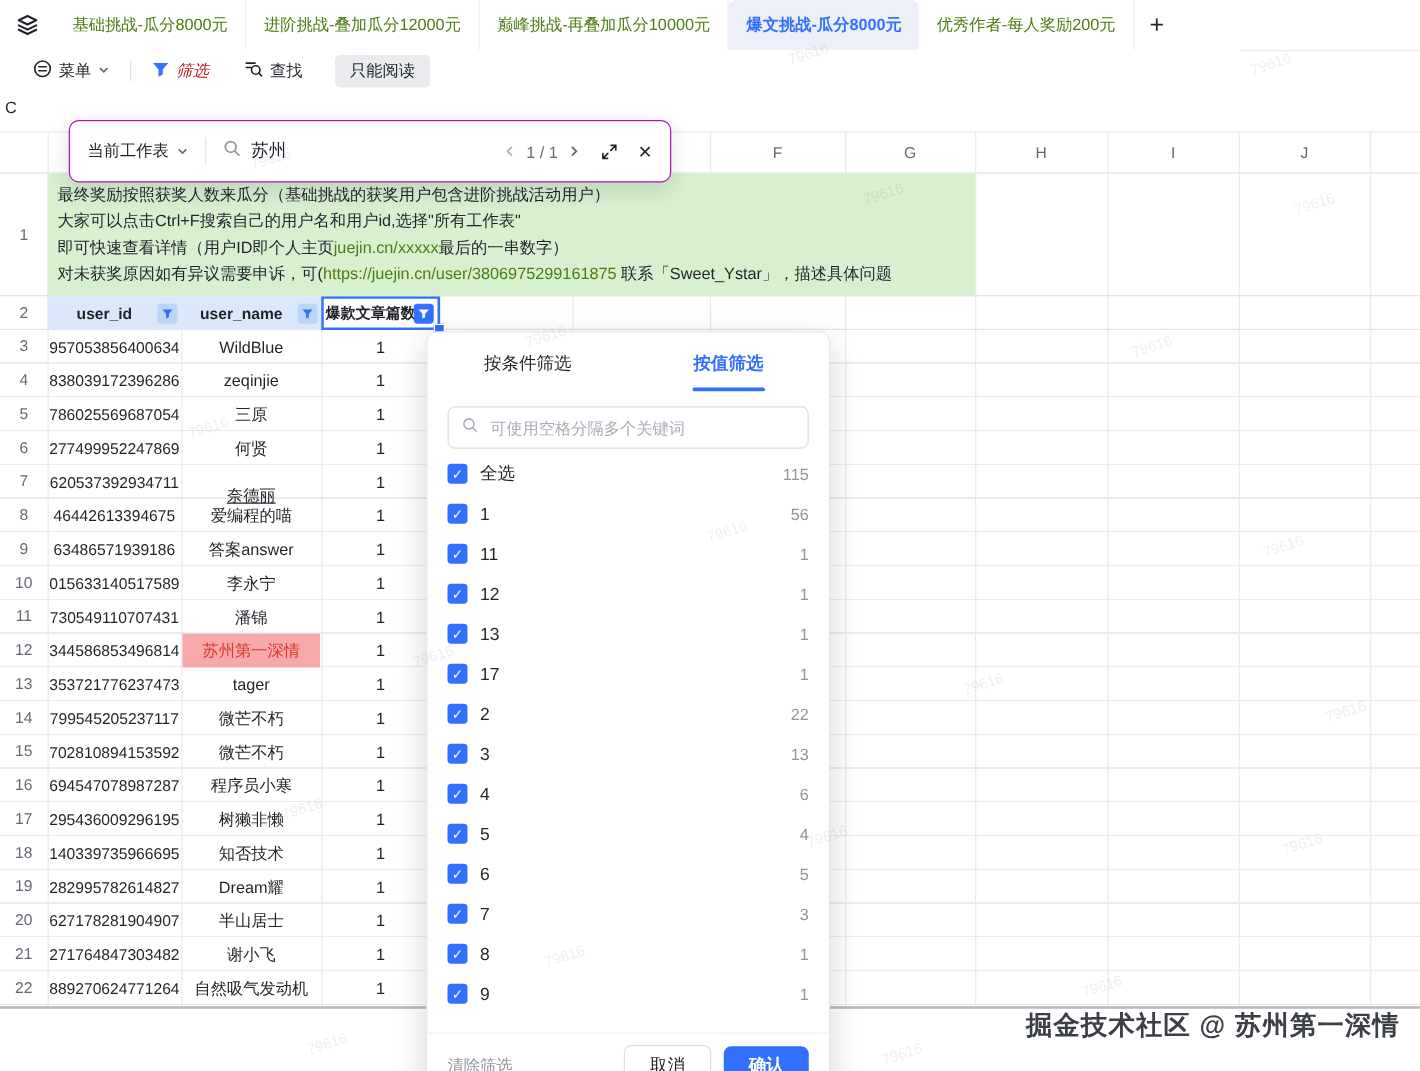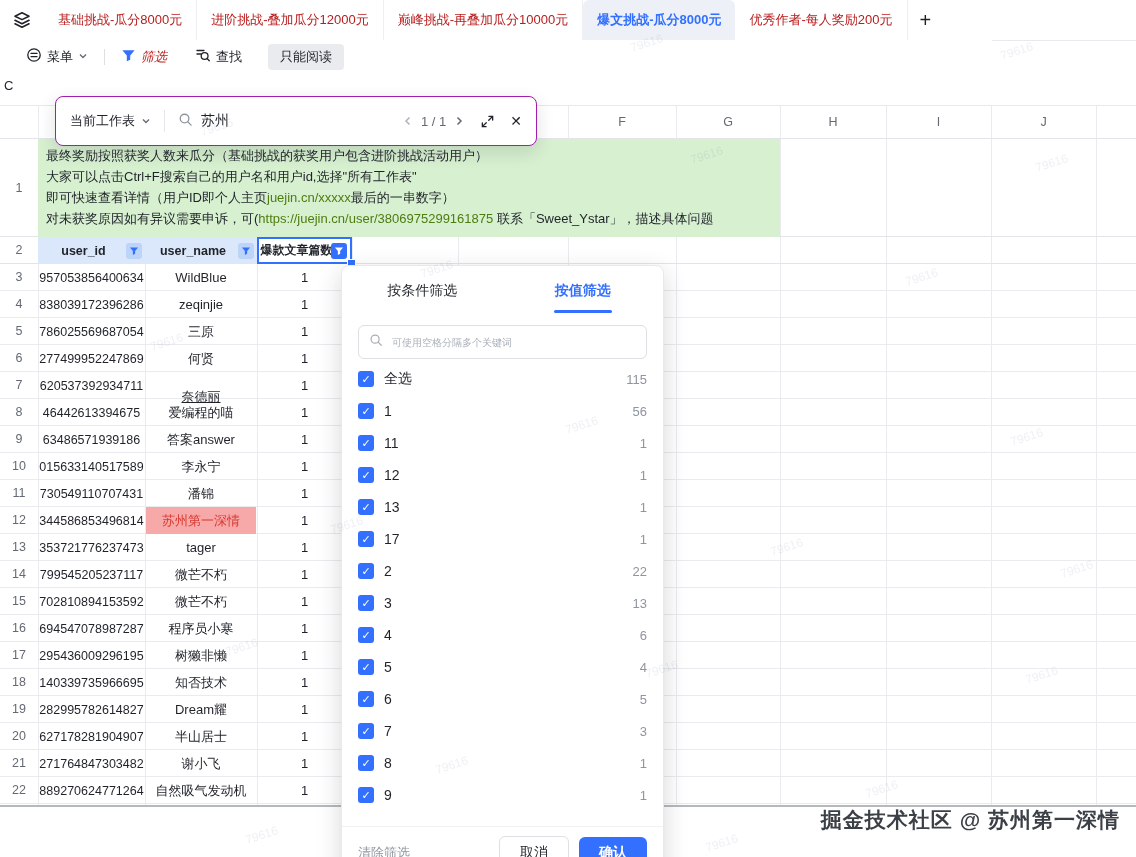--- a/index.html
+++ b/index.html
@@ -5,21 +5,21 @@
   html,body{margin:0;padding:0;}
   .stage{position:relative;width:1136px;height:857px;overflow:hidden;background:#fff;
          font-family:"Liberation Sans","DejaVu Sans",sans-serif;color:#1f2329;}
 
   
   .tabbar{position:absolute;top:0;left:0;width:1136px;height:40px;background:#fff;
           border-bottom:1px solid #e7e9ec;display:flex;align-items:center;z-index:3;}
   .tabbar-icon{width:44px;display:flex;justify-content:center;align-items:center;flex:0 0 auto;}
   #tabs{display:flex;height:100%;align-items:stretch;overflow:hidden;}
   .tab{padding:0 14px;font-size:13px;display:flex;align-items:center;white-space:nowrap;
-       border-right:1px solid #eef0f3;color:#b91c1c;cursor:pointer;flex:0 0 auto;}
+       border-right:1px solid #eef0f3;color:#4d7c0f;cursor:pointer;flex:0 0 auto;}
   .tab.active{background:#edf1f7;color:#3370ff;font-weight:bold;border-right:none;border-radius:6px 6px 0 0;}
   .addtab{margin-left:12px;font-size:20px;color:#1f2329;line-height:20px;cursor:pointer;}
 
   
   .toolbar{position:absolute;top:40px;left:0;width:992px;height:33px;display:flex;align-items:center;
            background:#fff;z-index:3;}
   .tool{display:flex;align-items:center;gap:5px;font-size:13px;color:#1f2329;cursor:pointer;}
   .tool.menu{margin-left:26px;}
   .tdiv{width:1px;height:16px;background:#dee0e3;margin:0 16px;}
   .tool.filter{color:#b91c1c;margin-right:28px;font-style:italic;}
@@ -82,21 +82,21 @@
   
   .filter-panel{position:absolute;left:341px;top:265px;width:321px;height:615px;background:#fff;
                 border-radius:8px;border:1px solid #e7e9ec;box-shadow:0 8px 24px rgba(31,35,41,.18);z-index:7;}
   .fp-tabs{display:flex;height:47px;}
   .fp-tab{flex:1;text-align:center;font-size:14px;padding-top:16px;position:relative;color:#1f2329;cursor:pointer;}
   .fp-tab.active{color:#3370ff;font-weight:bold;}
   .fp-tab.active::after{content:"";position:absolute;left:50%;transform:translateX(-50%);bottom:0;
                         width:58px;height:3px;background:#3370ff;border-radius:2px;}
   .fp-search{margin:12px 16px 4px;height:34px;border:1px solid #dee0e3;border-radius:6px;display:flex;
              align-items:center;padding:0 10px;gap:7px;box-sizing:border-box;}
-  .fp-search-input{border:none;outline:none;flex:1;font-size:10px;color:#0369a1;background:transparent;
+  .fp-search-input{border:none;outline:none;flex:1;font-size:13px;color:#0369a1;background:transparent;
                    font-family:inherit;}
   .fp-search-input::placeholder{color:#a8aeb8;}
   .fp-item{height:32px;display:flex;align-items:center;padding:0 16px;gap:10px;cursor:pointer;}
   .checkbox{width:16px;height:16px;border-radius:3px;background:#3370ff;color:#fff;font-size:11px;
             display:flex;align-items:center;justify-content:center;flex:0 0 auto;}
   .fp-label{font-size:14px;color:#1f2329;flex:1;}
   .fp-count{font-size:13px;color:#8f959e;}
   .fp-footer{position:absolute;left:0;right:0;top:560px;height:52px;display:flex;align-items:center;
              padding:0 16px;border-top:1px solid #f0f1f3;background:#fff;box-sizing:border-box;}
   .fp-clear{font-size:13px;color:#8f959e;cursor:pointer;}

